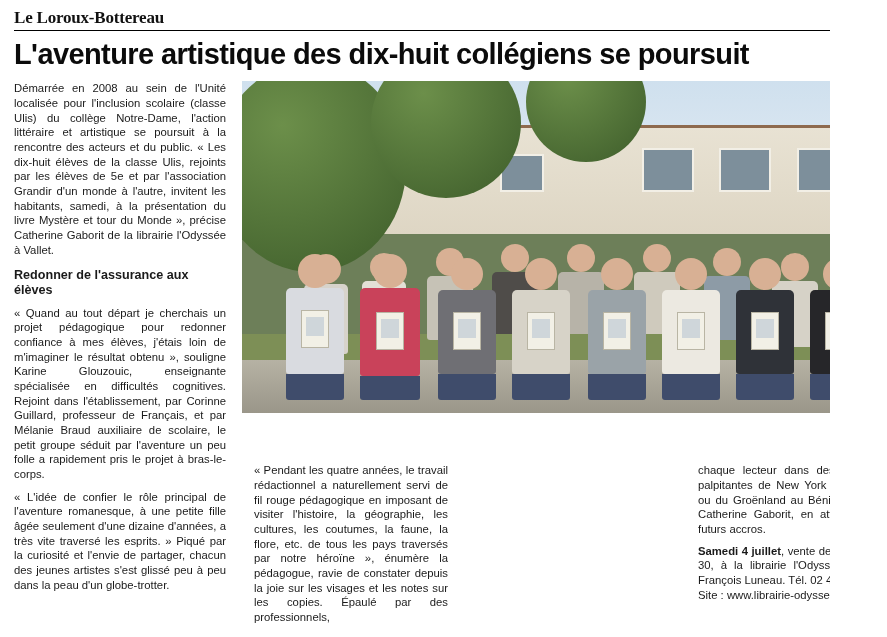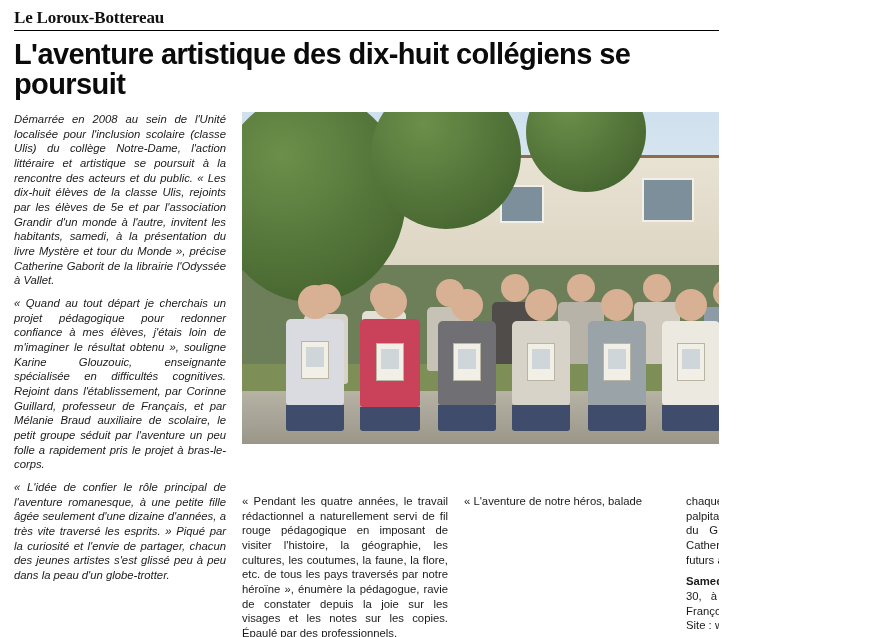--- a/index.html
+++ b/index.html
@@ -6,21 +6,21 @@
     margin: 0;
     padding: 0;
     background: #ffffff;
   }
   body {
     font-family: "Liberation Sans", sans-serif;
     color: #111111;
   }
   #page {
     position: relative;
-    width: 719px;
+    width: 830px;
     height: 637px;
     background: #ffffff;
     overflow: hidden;
     box-sizing: border-box;
     padding: 8px 10px 4px 14px;
   }
   .kicker {
     font-family: "Liberation Serif", serif;
     font-weight: bold;
     font-size: 17px;
@@ -52,21 +52,20 @@
     left: 0;
     top: 0;
     width: 212px;
     font-size: 11.3px;
     line-height: 1.30;
     text-align: justify;
     color: #1a1a1a;
   }
   .col-left p {
     margin: 0 0 8px 0;
-    font-style: italic;
   }
   .subhead {
     font-weight: bold;
     font-size: 12.6px;
     line-height: 1.2;
     margin: 10px 0 8px 0;
     text-align: left;
   }
   .photo-wrap {
     position: absolute;
@@ -99,21 +98,21 @@
     gap: 16px;
   }
   .col {
     width: 206px;
     font-size: 11.3px;
     line-height: 1.30;
     text-align: justify;
     color: #1a1a1a;
   }
   .col p {
-    margin: 0 0 7px 0;
+    margin: 0 0 7px 12px;
   }
   .col b, .bold-lead {
     font-weight: bold;
   }
 
   
   .sky {
     position: absolute; left: 0; top: 0; width: 100%; height: 44%;
     background: linear-gradient(#cfe0ee, #e7eef4);
   }
@@ -168,20 +167,21 @@
 <div id="page">
 
   <div class="kicker">Le Loroux-Bottereau</div>
   <hr class="rule">
   <h1 class="headline">L'aventure artistique des dix-huit collégiens se poursuit</h1>
 
   <div class="body-area">
 
     <div class="col-left">
       <p>Démarrée en 2008 au sein de l'Unité localisée pour l'inclusion scolaire (classe Ulis) du collège Notre-Dame, l'action littéraire et artistique se poursuit à la rencontre des acteurs et du public. « Les dix-huit élèves de la classe Ulis, rejoints par les élèves de 5e et par l'association Grandir d'un monde à l'autre, invitent les habitants, samedi, à la présentation du livre Mystère et tour du Monde », précise Catherine Gaborit de la librairie l'Odyssée à Vallet.</p>
+      <div class="subhead">Redonner de l'assurance aux élèves</div>
       <p>« Quand au tout départ je cherchais un projet pédagogique pour redonner confiance à mes élèves, j'étais loin de m'imaginer le résultat obtenu », souligne Karine Glouzouic, enseignante spécialisée en difficultés cognitives. Rejoint dans l'établissement, par Corinne Guillard, professeur de Français, et par Mélanie Braud auxiliaire de scolaire, le petit groupe séduit par l'aventure un peu folle a rapidement pris le projet à bras-le-corps.</p>
       <p>« L'idée de confier le rôle principal de l'aventure romanesque, à une petite fille âgée seulement d'une dizaine d'années, a très vite traversé les esprits. » Piqué par la curiosité et l'envie de partager, chacun des jeunes artistes s'est glissé peu à peu dans la peau d'un globe-trotter.</p>
     </div>
 
     <div class="photo-wrap">
       <div class="photo">
         <div class="sky"></div>
         <div class="roof"></div>
         <div class="building"></div>
         <div class="win" style="left:62%;top:20%;width:48px;height:40px;"></div>
@@ -288,21 +288,20 @@
           <div class="legs" style="height:26px;"></div>
         </div>
       </div>
     </div>
 
     <div class="cols-bottom">
       <div class="col">
         <p>« Pendant les quatre années, le travail rédactionnel a naturellement servi de fil rouge pédagogique en imposant de visiter l'histoire, la géographie, les cultures, les coutumes, la faune, la flore, etc. de tous les pays traversés par notre héroïne », énumère la pédagogue, ravie de constater depuis la joie sur les visages et les notes sur les copies. Épaulé par des professionnels,</p>
       </div>
       <div class="col">
-        <p>« L'aventure de notre héros, balade</p>
       </div>
       <div class="col">
         <p>chaque lecteur dans des aventures palpitantes de New York à Shanghaï ou du Groënland au Bénin », conclut Catherine Gaborit, en attendant des futurs accros.</p>
         <p><b>Samedi 4 juillet</b><span>, vente de 11 h à 12 h 30, à la librairie l'Odyssée, 44, rue François Luneau. Tél. 02 40 33 99 03 ; Site : www.librairie-odyssee-vallet.com</span></p>
       </div>
     </div>
 
   </div>
 </div>
 

